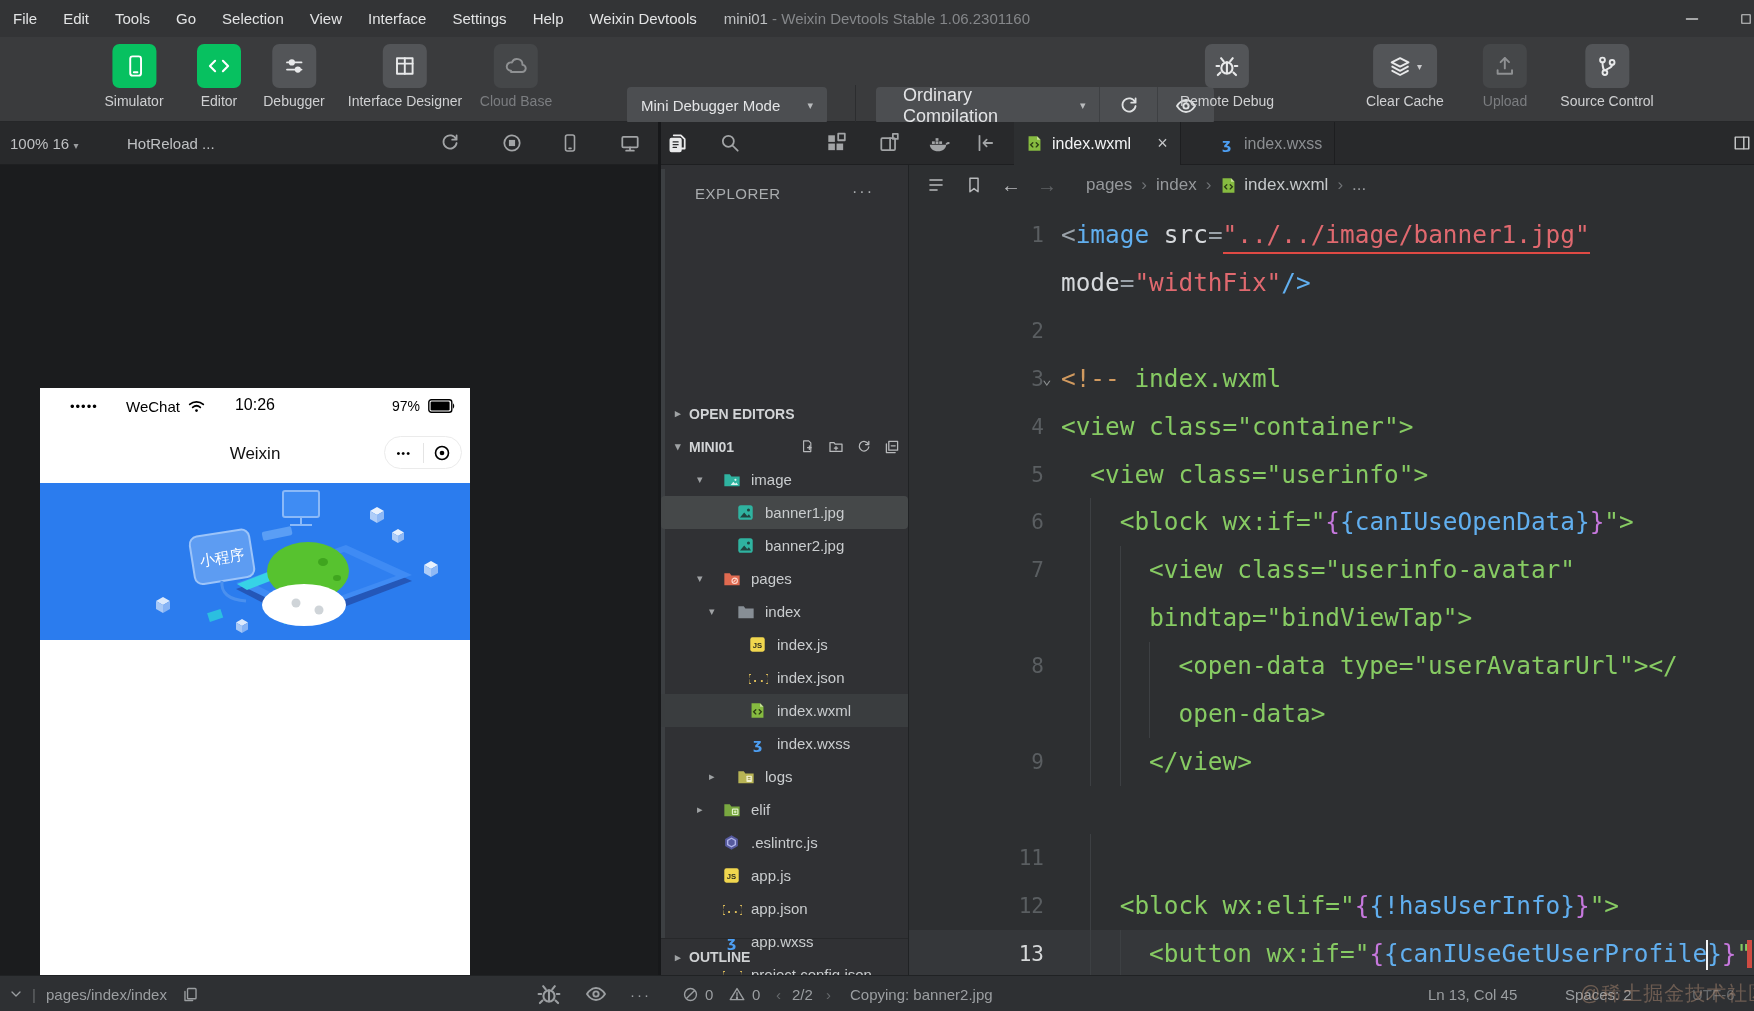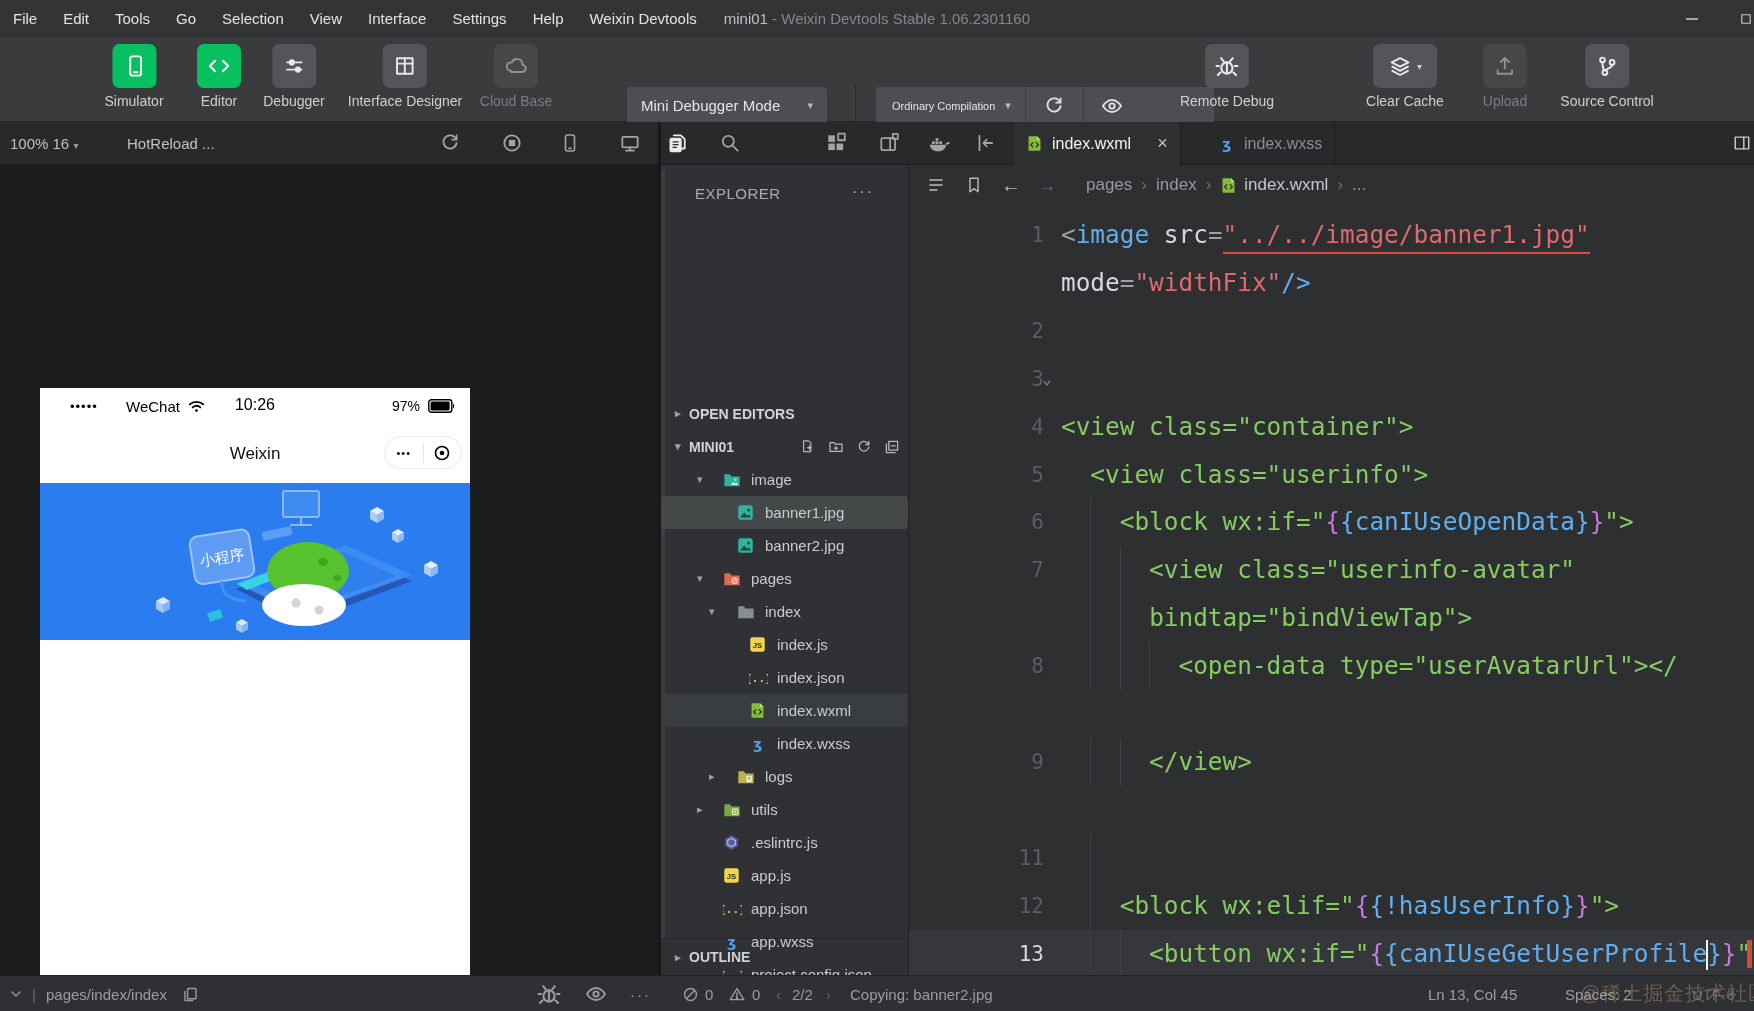--- a/index.html
+++ b/index.html
@@ -23,21 +23,21 @@
   .tbtn { width:44px; height:44px; border-radius:7px; margin:0 auto; display:flex; align-items:center; justify-content:center; }
   .tbtn.green { background:#07c160; color:#fff; }
   .tbtn.gray  { background:#535558; color:#e8e9ea; }
   .tbtn.dim   { background:#454749; color:#8f9193; }
   .tlabel { margin-top:5px; font-size:14px; color:#cfd0d2; white-space:nowrap; }
   .tlabel.dim { color:#7b7d80; }
   .sel { position:absolute; top:50px; height:37px; background:#4c4e51; border-radius:4px; color:#e3e4e6;
          font-size:15px; display:flex; align-items:center; padding:0 14px; }
   .sel .caret { margin-left:auto; color:#b9bbbd; font-size:11px; padding-left:18px; }
   .selgroup { position:absolute; top:50px; height:37px; background:#4c4e51; border-radius:4px; display:flex; align-items:center; }
-  .selgroup .segtext { font-size:11px; color:#e3e4e6; padding:0 10px 0 16px; }
+  .selgroup .segtext { font-size:18px; color:#e3e4e6; padding:0 10px 0 27px; }
   .selgroup .caret { color:#b9bbbd; font-size:11px; padding-right:14px; }
   .seg { width:58px; height:37px; display:flex; align-items:center; justify-content:center; color:#dfe1e2; border-left:1px solid #3e4043; }
   .vdiv { position:absolute; top:48px; height:42px; width:1px; background:#2c2d2f; }
 
   
   #band2 { left:0; top:122px; width:1754px; height:43px; background:#28292b; border-bottom:1px solid #1e1f21; }
   .band-txt { position:absolute; top:0; height:43px; line-height:43px; font-size:15px; color:#bfc1c3; white-space:nowrap; }
   .bicon { position:absolute; top:50%; transform:translate(-50%,-50%); color:#a2a4a6; }
   .bicon.lit { color:#ececed; }
   .tab { position:absolute; top:0; height:43px; display:flex; align-items:center; border-right:1px solid #1d1e20; padding:0 12px; }
@@ -618,21 +618,21 @@
       </div>
       <div class="tree-row" style="top: 628px;">
         <span class="arr" style="left: 36px;">▸</span>
         <span class="ticon" style="left: 62px;">
           <svg width="18" height="16" viewBox="0 0 20 17">
             <path d="M1.5 2h6l1.8 2.5h9.2v11H1.5z" fill="#79a840"></path>
             <rect x="10.5" y="7.5" width="6" height="6" rx="0.8" fill="none" stroke="#dff0c8" stroke-width="1.3"></rect>
             <path d="M13.5 9v3M12 10.5h3" stroke="#dff0c8" stroke-width="1.3"></path>
           </svg>
         </span>
-        <span class="tlab" style="left: 90px;">utils</span>
+        <span class="tlab" style="left: 90px;">elif</span>
       </div>
       <div class="tree-row" style="top: 661px;">
         <span class="ticon" style="left: 62px;">
           <svg width="17" height="17" viewBox="0 0 20 20">
             <polygon points="10,1.5 17.5,5.8 17.5,14.2 10,18.5 2.5,14.2 2.5,5.8" fill="#565a9e"></polygon>
             <polygon points="10,5 14.5,7.6 14.5,12.4 10,15 5.5,12.4 5.5,7.6" fill="none" stroke="#aeb2e8" stroke-width="1.6"></polygon>
           </svg>
         </span>
         <span class="tlab" style="left: 90px;">.eslintrc.js</span>
       </div>
@@ -714,27 +714,28 @@
         </span>
         <span class="cur">index.wxml</span>
         <span class="sep">›</span>
         <span>...</span>
       </span>
   </div>
   <div id="code">
       <div class="crow" style="top: 6px;"><span class="lnum" style="left: 65px; width: 70px;">1</span><span class="ctext" style="left: 152px;"><span class="tk-pn">&lt;</span><span class="tk-bl">image</span><span class="tk-av"> src</span><span class="tk-pn">=</span><span class="tk-salu">"../../image/banner1.jpg"</span></span></div>
       <div class="crow" style="top: 53.9px;"><span class="ctext" style="left: 152px;"><span class="tk-av">mode</span><span class="tk-pn">=</span><span class="tk-sal">"widthFix"</span><span class="tk-bl">/&gt;</span></span></div>
       <div class="crow" style="top: 101.8px;"><span class="lnum" style="left: 65px; width: 70px;">2</span><span class="ctext" style="left: 152px;"></span></div>
-      <div class="crow" style="top: 149.7px;"><span class="lnum" style="left: 65px; width: 70px;">3</span><span class="fold">⌄</span></div>
+      <div class="crow" style="top: 149.7px;"><span class="lnum" style="left: 65px; width: 70px;">3</span><span class="fold">⌄</span><span class="ctext" style="left: 152px;"><span class="tk-or">&lt;!--</span><span class="tk-g"> index.wxml</span></span></div>
       <div class="crow" style="top: 197.6px;"><span class="lnum" style="left: 65px; width: 70px;">4</span><span class="ctext" style="left: 152px;"><span class="tk-g">&lt;view class="container"&gt;</span></span></div>
       <div class="crow" style="top: 245.5px;"><span class="lnum" style="left: 65px; width: 70px;">5</span><span class="ctext" style="left: 152px;"><span class="tk-g">  &lt;view class="userinfo"&gt;</span></span></div>
       <div class="crow" style="top: 293.4px;"><span class="guide" style="left: 181.38px;"></span><span class="lnum" style="left: 65px; width: 70px;">6</span><span class="ctext" style="left: 152px;"><span class="tk-g">    &lt;block wx:if="</span><span class="tk-mg">{</span><span class="tk-bl">{canIUseOpenData}</span><span class="tk-mg">}</span><span class="tk-g">"&gt;</span></span></div>
       <div class="crow" style="top: 341.3px;"><span class="guide" style="left: 181.38px;"></span><span class="guide" style="left: 210.76px;"></span><span class="lnum" style="left: 65px; width: 70px;">7</span><span class="ctext" style="left: 152px;"><span class="tk-g">      &lt;view class="userinfo-avatar"</span></span></div>
       <div class="crow" style="top: 389.2px;"><span class="guide" style="left: 181.38px;"></span><span class="guide" style="left: 210.76px;"></span><span class="ctext" style="left: 240.14px;"><span class="tk-g">bindtap="bindViewTap"&gt;</span></span></div>
       <div class="crow" style="top: 437.1px;"><span class="guide" style="left: 181.38px;"></span><span class="guide" style="left: 210.76px;"></span><span class="guide" style="left: 240.14px;"></span><span class="lnum" style="left: 65px; width: 70px;">8</span><span class="ctext" style="left: 152px;"><span class="tk-g">        &lt;open-data type="userAvatarUrl"&gt;&lt;/</span></span></div>
+      <div class="crow" style="top: 485px;"><span class="guide" style="left: 181.38px;"></span><span class="guide" style="left: 210.76px;"></span><span class="guide" style="left: 240.14px;"></span><span class="ctext" style="left: 269.52px;"><span class="tk-g">open-data&gt;</span></span></div>
       <div class="crow" style="top: 532.9px;"><span class="guide" style="left: 181.38px;"></span><span class="guide" style="left: 210.76px;"></span><span class="lnum" style="left: 65px; width: 70px;">9</span><span class="ctext" style="left: 152px;"><span class="tk-g">      &lt;/view&gt;</span></span></div>
       <div class="crow" style="top: 628.7px;"><span class="guide" style="left: 181.38px;"></span><span class="lnum" style="left: 65px; width: 70px;">11</span></div>
       <div class="crow" style="top: 676.6px;"><span class="guide" style="left: 181.38px;"></span><span class="lnum" style="left: 65px; width: 70px;">12</span><span class="ctext" style="left: 152px;"><span class="tk-g">    &lt;block wx:elif="</span><span class="tk-mg">{</span><span class="tk-bl">{!hasUserInfo}</span><span class="tk-mg">}</span><span class="tk-g">"&gt;</span></span></div>
       <div class="crow cl" style="top: 724.5px;"><span class="guide" style="left: 181.38px;"></span><span class="guide" style="left: 210.76px;"></span><span class="lnum" style="left: 65px; width: 70px;">13</span><span class="ctext" style="left: 152px;"><span class="tk-g">      &lt;button wx:if="</span><span class="tk-mg">{</span><span class="tk-bl">{canIUseGetUserProfile</span><span class="cursor"></span><span class="tk-bl">}</span><span class="tk-mg">}</span><span class="tk-g">"</span></span></div>
       <div id="err-marker" style="top: 734.5px;"></div>
     </div>
 </div>
 
 <div id="statusbar" class="abs">
   <span class="st" style="left:8px;">

